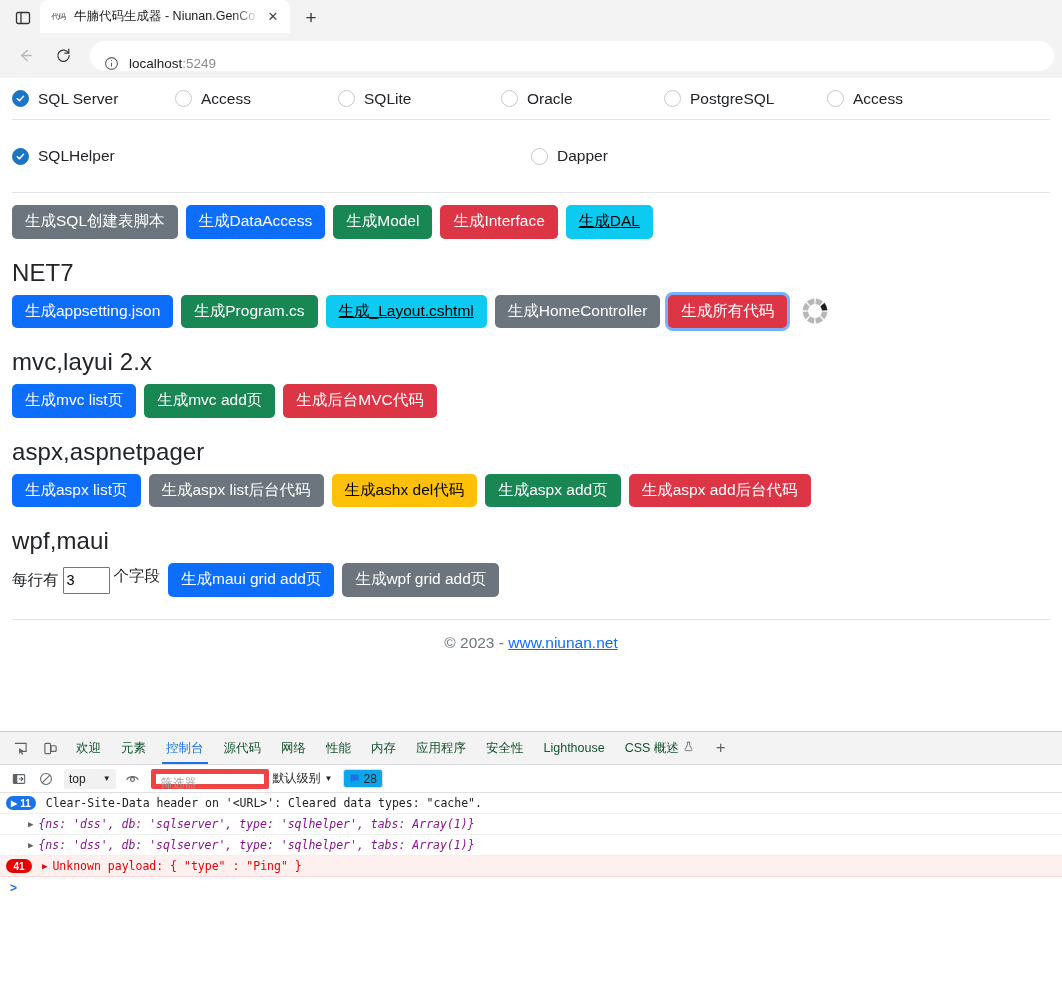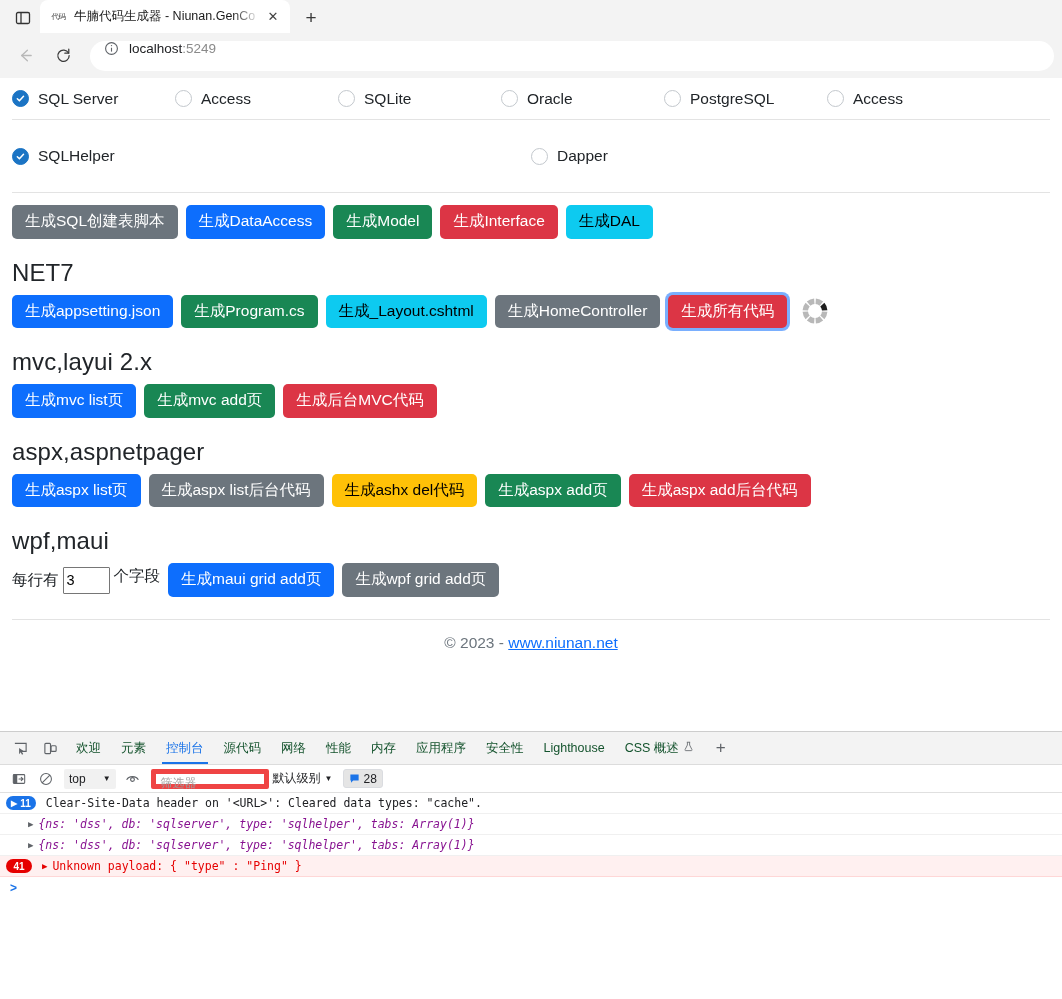--- a/index.html
+++ b/index.html
@@ -61,21 +61,21 @@
   }
   .nav-btn {
     width: 34px; height: 34px; margin-right: 4px;
     display:flex; align-items:center; justify-content:center;
     color: #b8b8b8;
   }
   .nav-btn.reload { color: #3a3a3a; }
   .omnibox {
     flex: 1 1 auto; height: 30px;
     background: #ffffff; border-radius: 15px;
-    display: flex; align-items: flex-start;
+    display: flex; align-items: flex-end;
     padding: 0 14px; margin-left: 6px;
     font-size: 13.5px; color: #1a1a1a;
   }
   .omnibox .info-ic { margin-right: 10px; color:#5f6368; display:flex; }
   .url-host { color: #202124; }
   .url-rest { color: #8a8a8a; }
 
   
   .viewport {
     width: 1062px; height: 653px;
@@ -114,21 +114,21 @@
     font-family: "Liberation Sans", "DejaVu Sans", sans-serif;
     font-size: 15.5px; color: #fff;
     padding: 7px 13px 8px 13px;
     margin-right: 8px; margin-bottom: 8px;
     white-space: nowrap; cursor: pointer; line-height: 1.2;
   }
   .btn-primary   { background: #0d6efd; }
   .btn-secondary { background: #6c757d; }
   .btn-success   { background: #198754; }
   .btn-danger    { background: #dc3545; }
-  .btn-info      { background: #0dcaf0; color: #000; }
+  .btn-info      { background: #0dcaf0; color: #000; text-decoration: underline; }
   .btn-warning   { background: #ffc107; color: #000; }
   .btn.focused {
     box-shadow: 0 0 0 3px rgba(13,110,253,.55);
     position: relative;
   }
   .spinner {
     width: 28px; height: 28px; margin-left: 6px; margin-bottom: 8px;
     flex: 0 0 28px;
   }
   .inline-row { display:flex; align-items:center; }
@@ -199,21 +199,21 @@
     margin-left: 4px;
   }
   .level-select {
     display:flex; align-items:center; gap:4px;
     font-size: 12px; color:#202124; margin-left: 4px;
   }
   .msg-badge {
     display:flex; align-items:center; gap:4px;
     border:1px solid #dadce0; border-radius:3px;
     height: 19px; padding: 0 5px; margin-left: 10px;
-    font-size: 12px; color:#202124; background:#e5e5e5;
+    font-size: 12px; color:#202124; background:#0ea5e9;
   }
 
   .console-body {
     font-family: "DejaVu Sans Mono", "Liberation Mono", monospace;
     font-size: 11.5px;
   }
   .c-row {
     display:flex; align-items:center;
     min-height: 21px; padding: 2px 0 2px 6px;
     border-bottom: 1px solid #f0f0f0;

